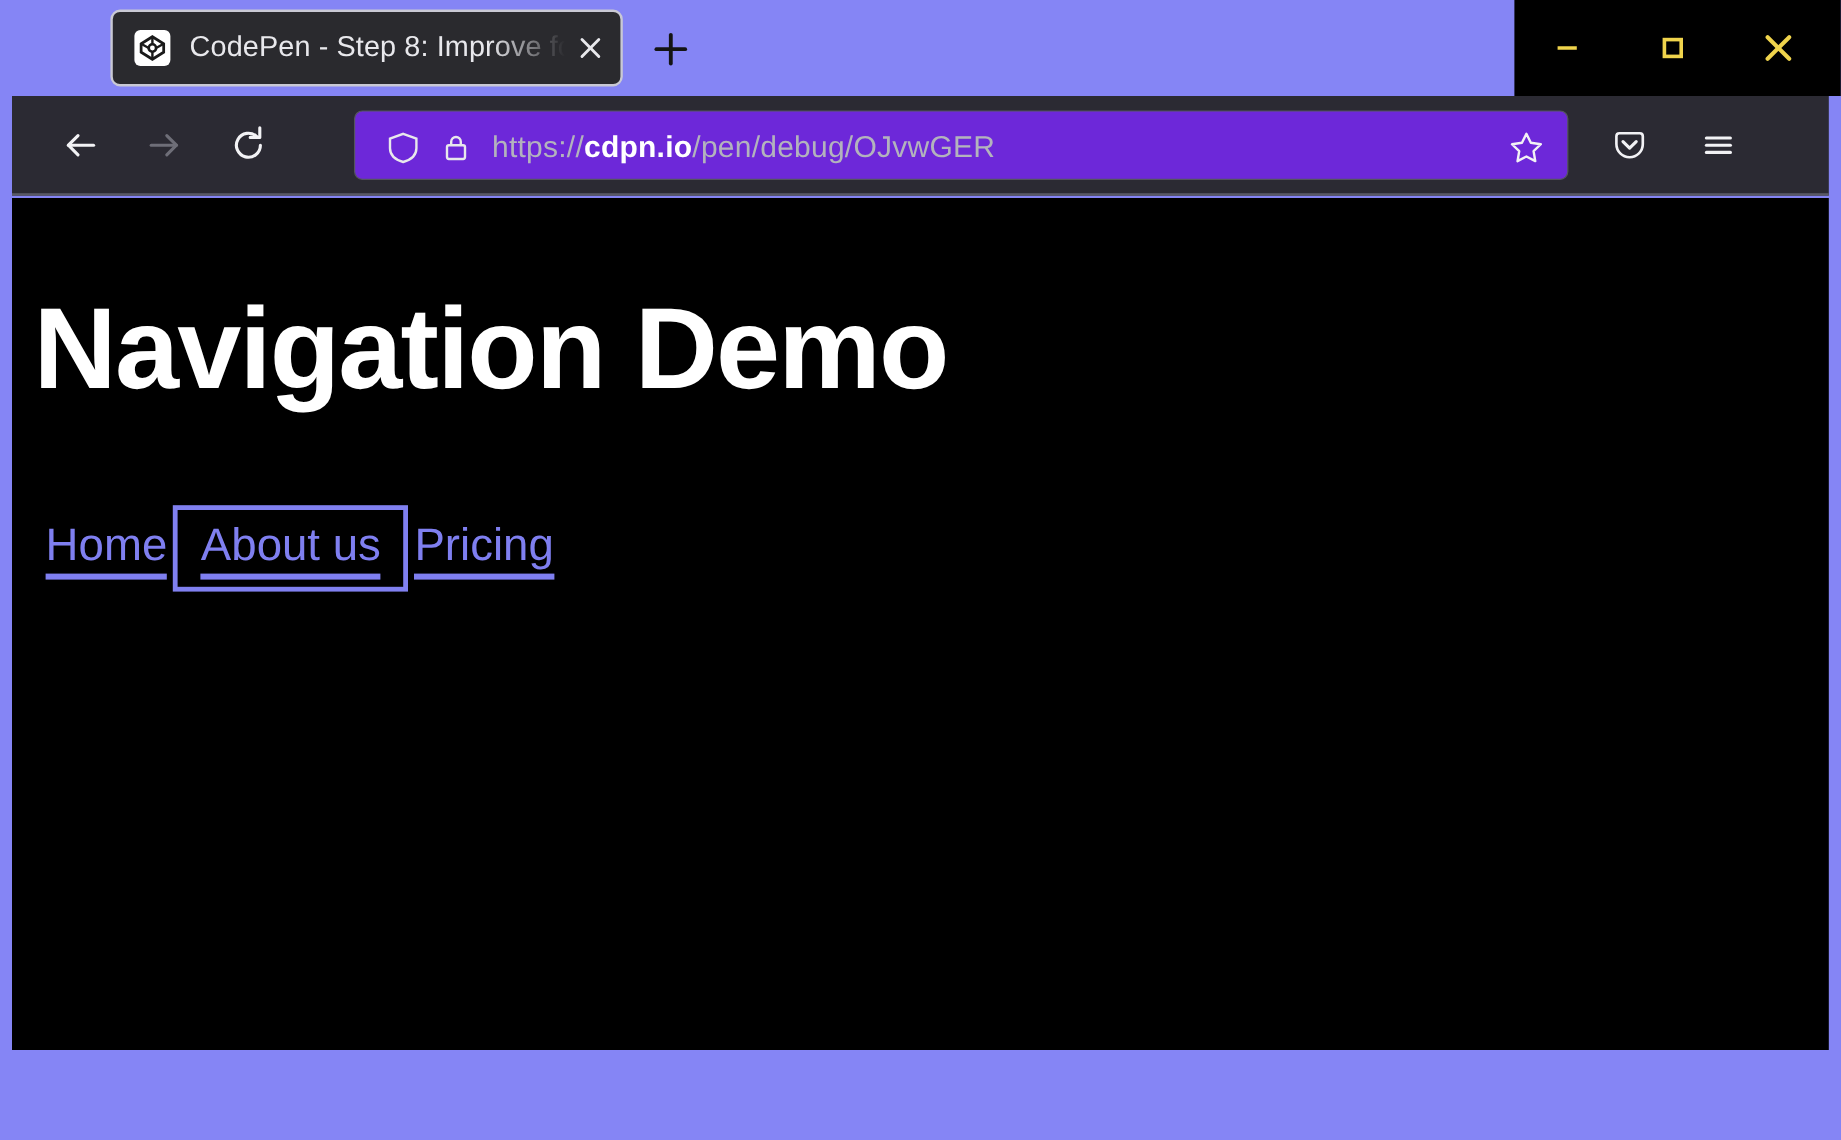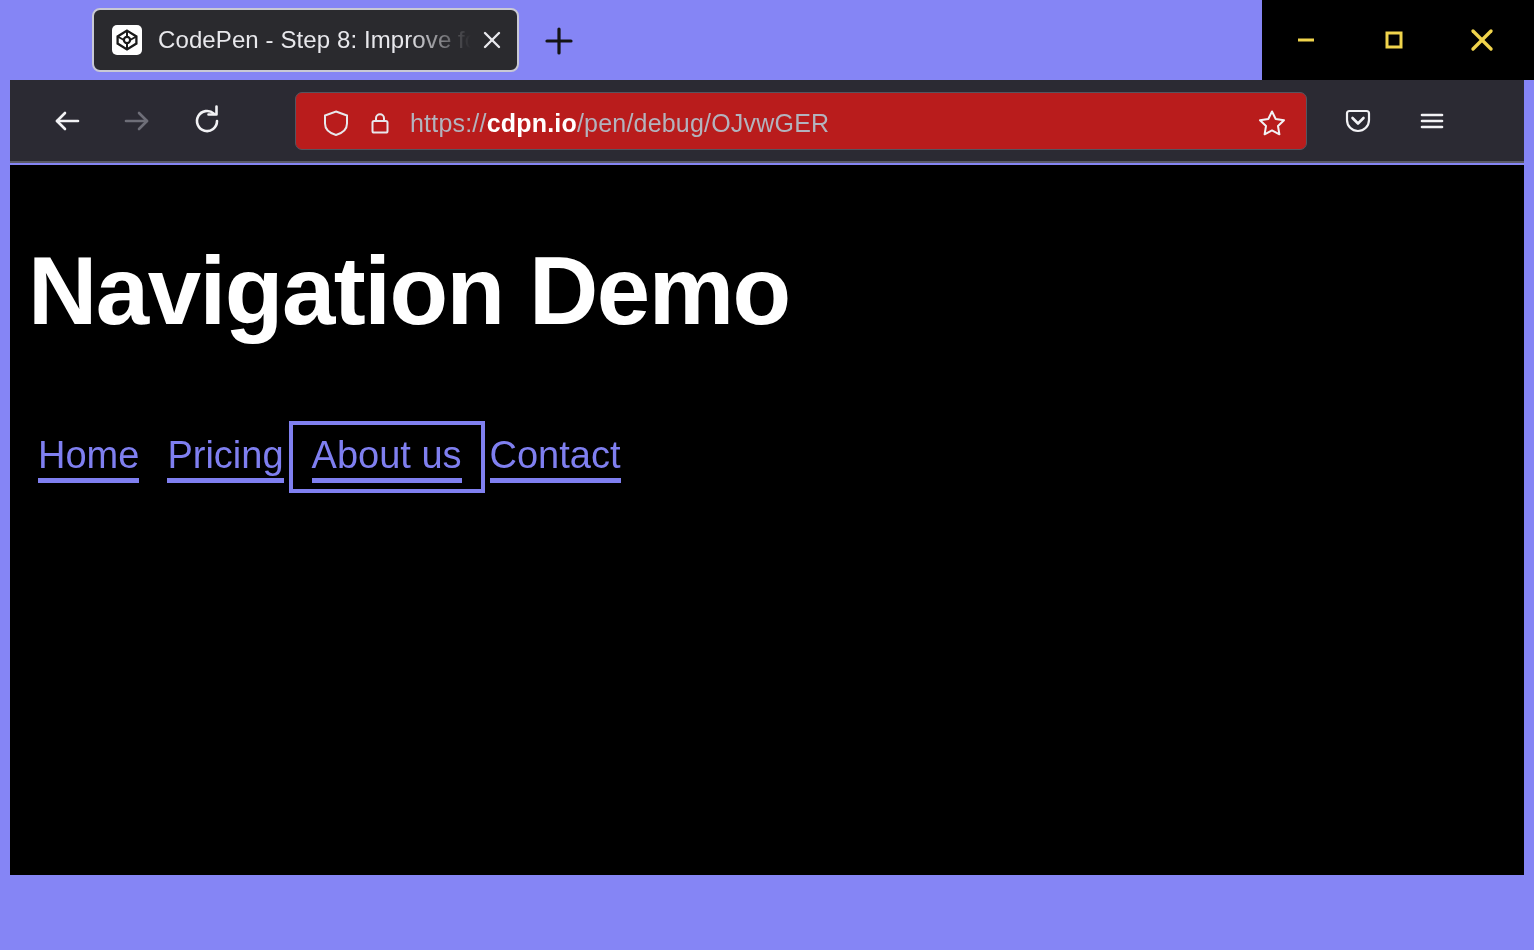--- a/index.html
+++ b/index.html
@@ -149,21 +149,21 @@
     border-radius: 6px;
   }
   .nav-btn.first { margin-left: 22px; }
 
   .urlbar {
     position: absolute;
     left: 285px;
     top: 12px;
     width: 1012px;
     height: 58px;
-    background: #b91c1c;
+    background: #6d28d9;
     border: 1px solid #55555f;
     border-radius: 7px;
     display: flex;
     align-items: center;
     padding: 4px 10px 0 18px;
   }
 
   .urlbar-icon {
     width: 44px;
     height: 44px;
@@ -385,20 +385,19 @@
     </div>
 
   </div>
 
   <div class="content">
 
     <h1 class="page-heading">Navigation Demo</h1>
 
     <nav class="navlinks">
       <a href="#" class="navlink">Home</a>
+      <a href="#" class="navlink focused">About us</a>
       <a href="#" class="navlink">Pricing</a>
-      <a href="#" class="navlink focused">About us</a>
-      <a href="#" class="navlink">Contact</a>
     </nav>
 
   </div>
 
 </div>
 
 </body></html>

